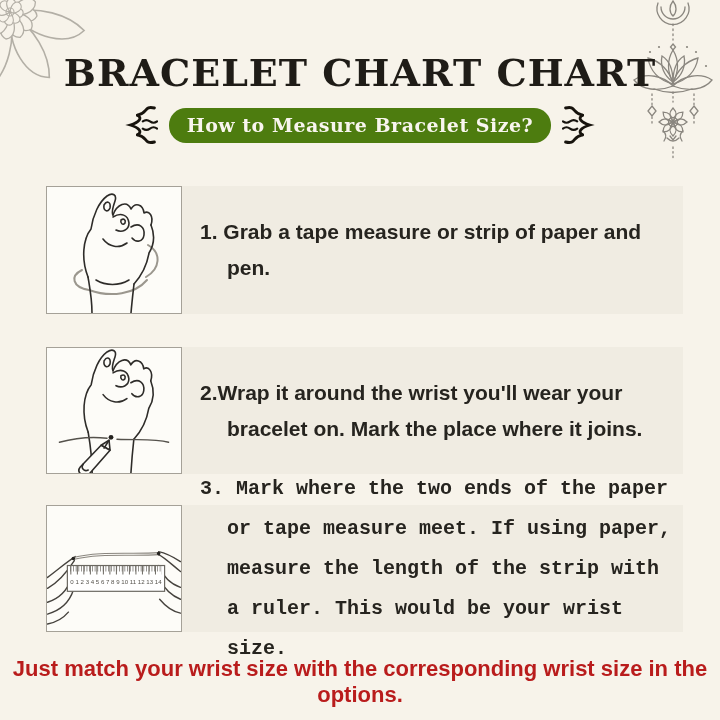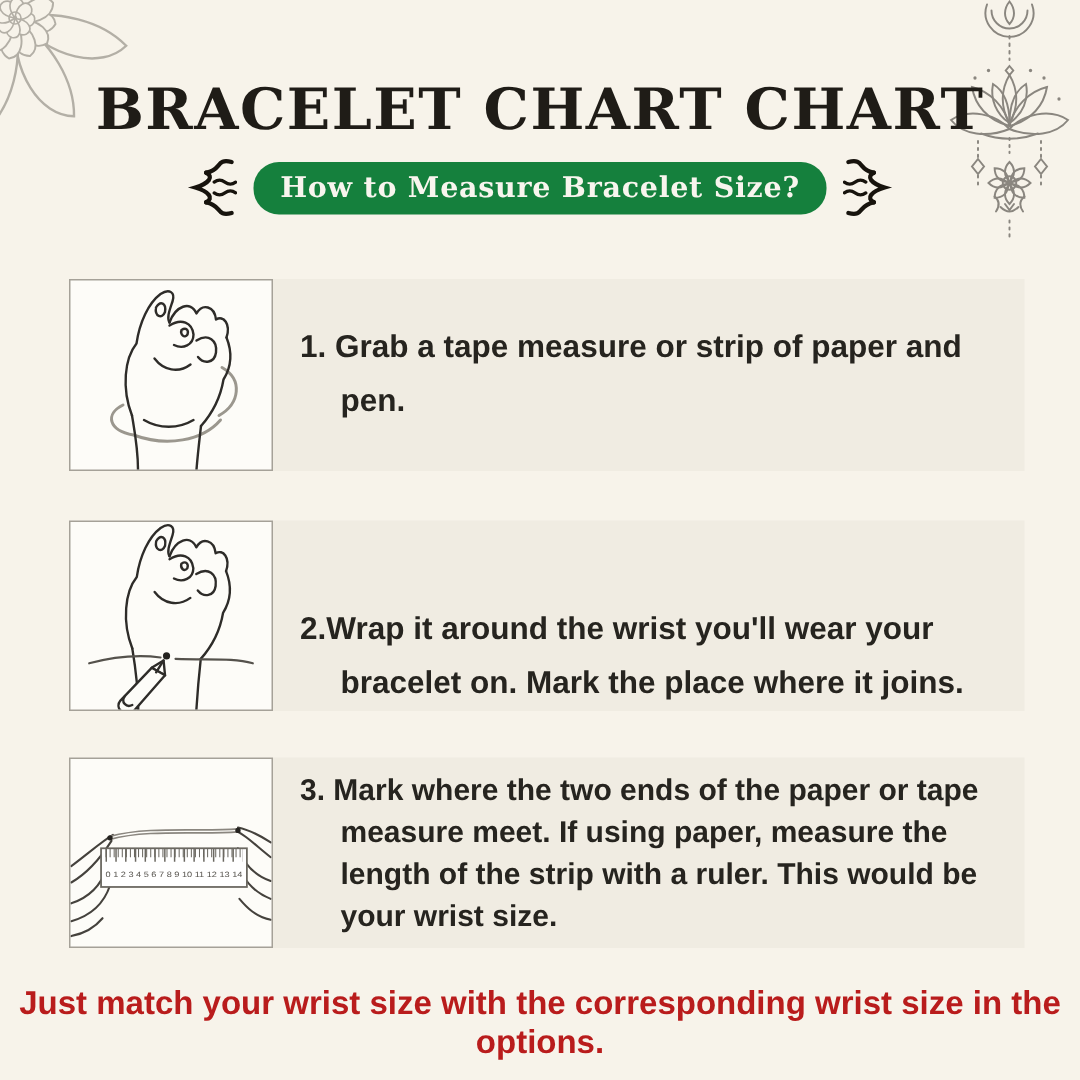--- a/index.html
+++ b/index.html
@@ -29,57 +29,58 @@
   }
 
   
   .badge-row {
     position: absolute; top: 103px; left: 0; right: 0;
     display: flex; justify-content: center; align-items: center; gap: 11px;
   }
   .swirl { width: 34px; height: 44px; }
   .swirl.right { transform: scaleX(-1); }
   .badge {
-    background: #15803d;
+    background: #4d7c0f;
     color: #f8f5ee;
     font-family: "DejaVu Serif", "Liberation Serif", serif;
     font-weight: 700;
     font-size: 19px;
     letter-spacing: 0.5px;
     padding: 6px 18px 7px 18px;
     border-radius: 17px;
     white-space: nowrap;
   }
 
   
   .steps { position: absolute; top: 186px; left: 46px; width: 637px; }
   .step { display: flex; background: #f0ece2; }
   .step:nth-child(1) { height: 128px; margin-bottom: 33px; justify-content: space-between; }
-  .step:nth-child(2) { height: 127px; margin-bottom: 31px; align-items: flex-end; }
+  .step:nth-child(2) { height: 127px; margin-bottom: 31px; }
   .step:nth-child(3) { height: 127px; }
   .illus {
     flex: 0 0 136px; width: 136px; height: 100%;
     background: #fdfcf8;
     border: 1px solid #a5a198;
   }
   .illus svg { display: block; width: 100%; height: 100%; }
   .step-text-wrap { flex: 1; display: flex; align-items: center; padding-left: 18px; }
   .step-text {
     font-size: 21px;
     line-height: 36px;
     font-weight: 600;
     color: #26241f;
     max-width: 490px;
     text-indent: -27px;
     padding-left: 27px;
   }
   .step-text.dense {
     font-size: 20px;
-    line-height: 28px;
+    line-height: 40px;
     max-width: 486px;
+    font-family: Liberation Mono, monospace;
   }
 
   
   .footer {
     position: absolute; top: 656px; left: 0; right: 0;
     text-align: center;
     font-size: 22px;
     font-weight: 700;
     color: #b91c1c;
   }

